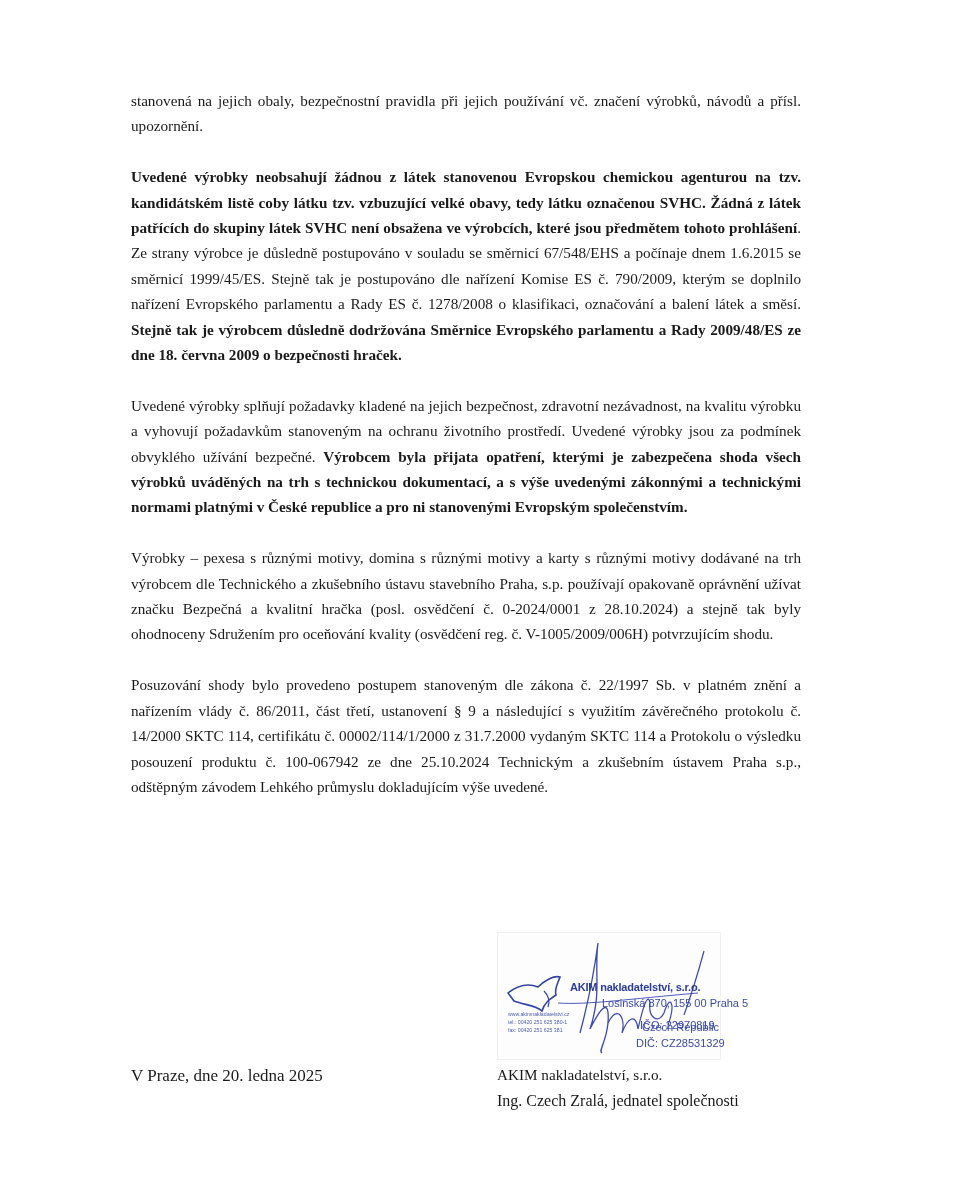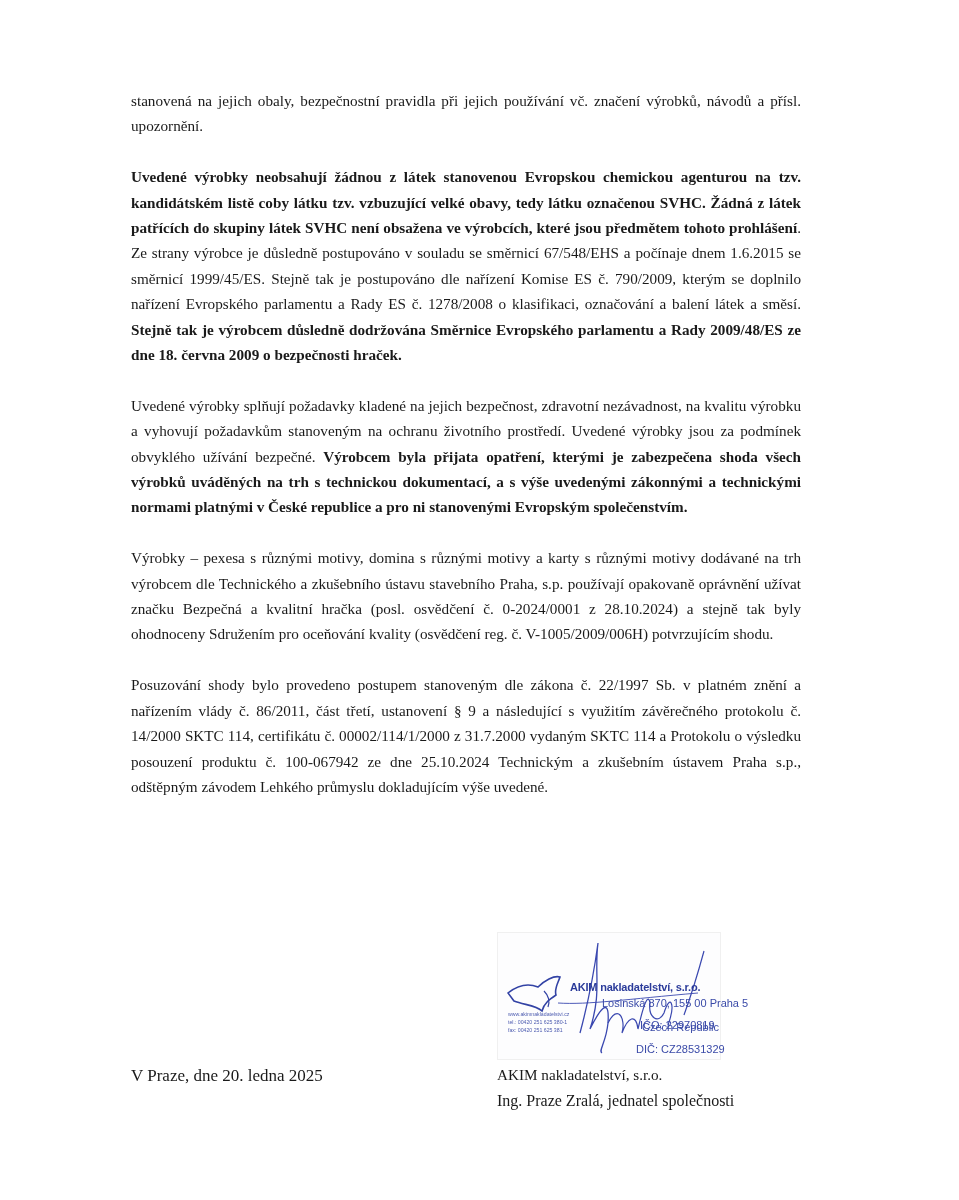--- a/index.html
+++ b/index.html
@@ -56,21 +56,21 @@
 
     <path d="M82 100 C90 70, 96 40, 100 10 C96 40, 104 60, 92 96 C100 80, 112 60, 110 90 C108 110, 100 118, 104 120" fill="none" stroke="#3a48b0" stroke-width="1.3"></path>
     <path d="M110 90 C120 70, 128 86, 124 100 C130 84, 138 80, 140 96 C146 70, 150 60, 152 70 C150 84, 160 92, 166 80 C172 60, 178 70, 170 92" fill="none" stroke="#3a48b0" stroke-width="1.2"></path>
     <path d="M206 18 C200 40, 194 60, 186 82" fill="none" stroke="#3a48b0" stroke-width="1.2"></path>
     <path d="M60 70 C90 72, 130 66, 200 60" fill="none" stroke="#3a48b0" stroke-width="0.9"></path>
   </svg>
   <span class="st-title">AKIM nakladatelství, s.r.o.</span>
   <span class="st-line" style="left:104px; top:64px;">Losinská 870, 155 00 Praha 5</span>
   <span class="st-line" style="left:144px; top:88px;">Czech Republic</span>
   <span class="st-line" style="left:142px; top:86px;">IČO: 22970819</span>
-  <span class="st-line" style="left:138px; top:110px;text-align:right;">DIČ: CZ28531329</span>
+  <span class="st-line" style="left:138px; top:104px;text-align:right;">DIČ: CZ28531329</span>
   <span class="st-small" style="left:10px; top:78px;">www.akimnakladatelstvi.cz</span>
   <span class="st-small" style="left:10px; top:86px;">tel.: 00420 251 625 380-1</span>
   <span class="st-small" style="left:10px; top:94px;">fax: 00420 251 625 381</span>
 </div>
 
 <div class="place-date">V Praze, dne 20. ledna 2025</div>
 <div class="sig-company">AKIM nakladatelství, s.r.o.</div>
-<div class="sig-person">Ing. Praze Zralá, jednatel společnosti</div>
+<div class="sig-person">Ing. Czech Zralá, jednatel společnosti</div>
 
 </body></html>

